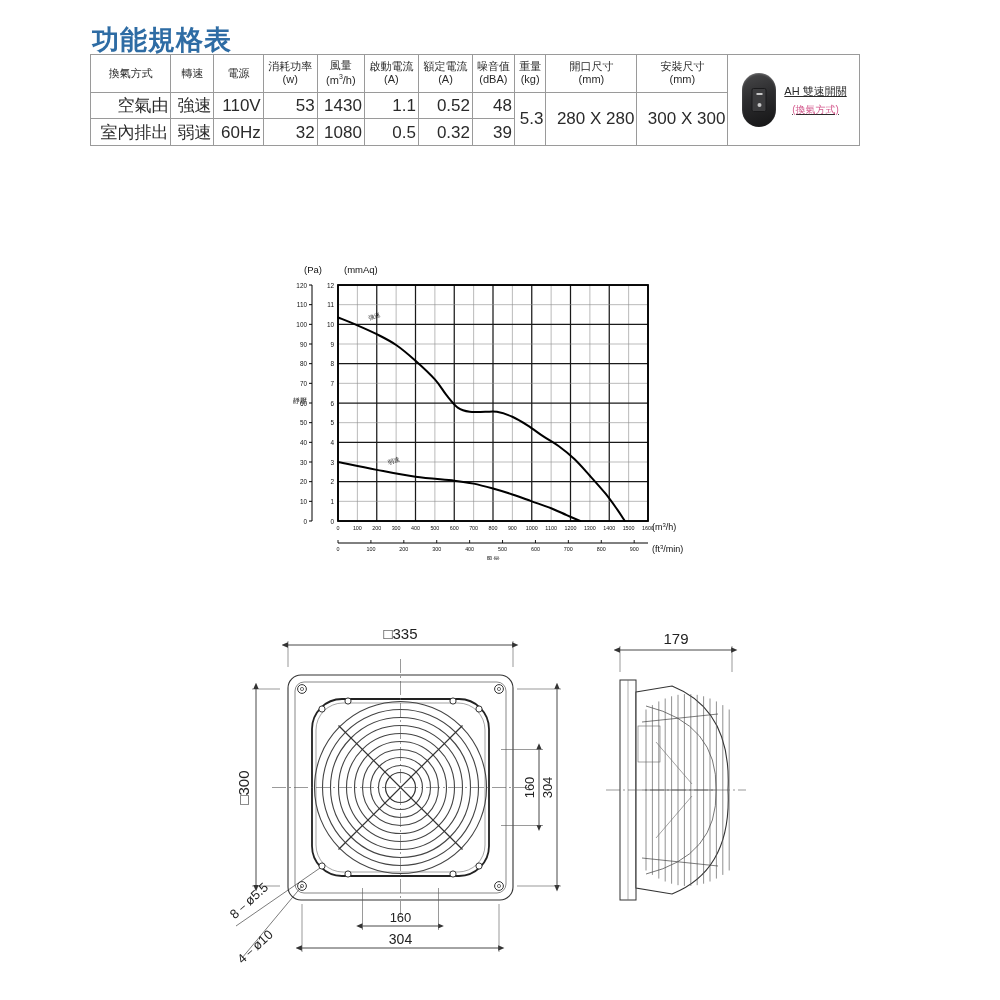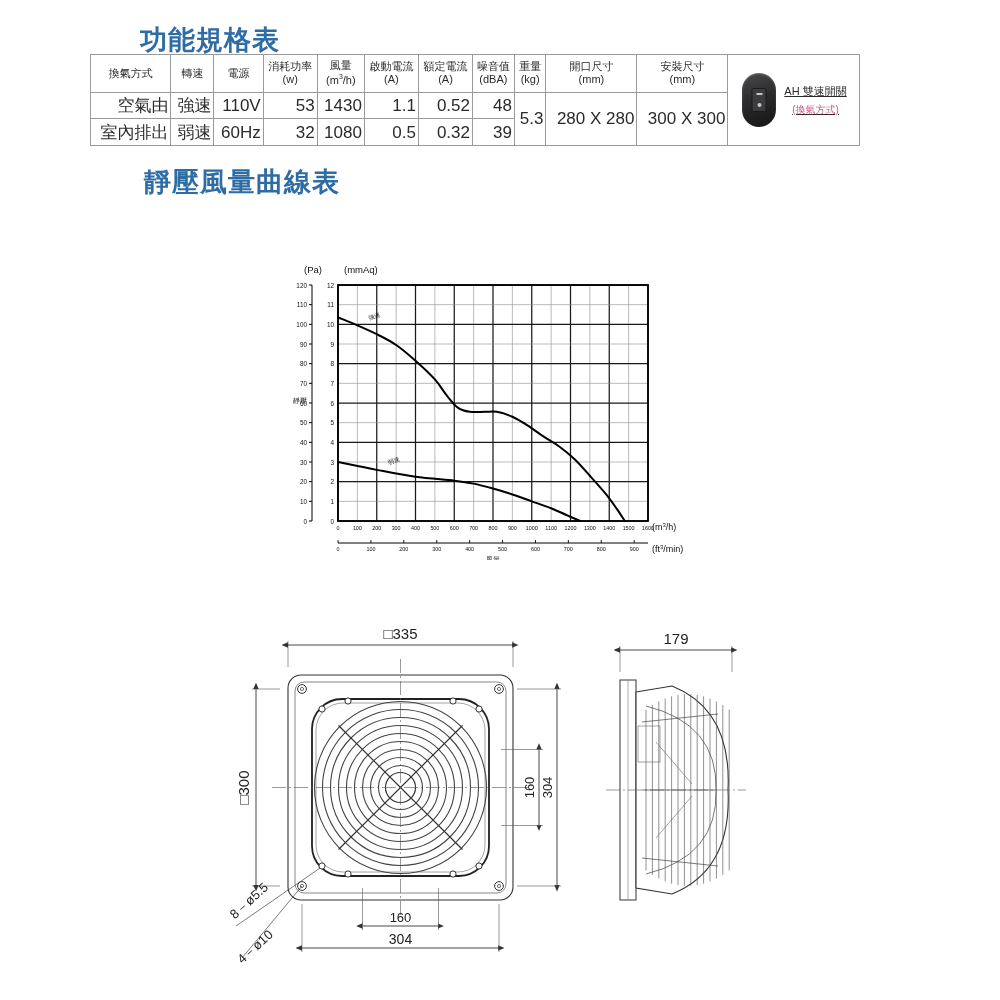--- a/index.html
+++ b/index.html
@@ -10,21 +10,20 @@
   }
   .page{position:absolute;inset:0;}
 
   
   .sec-title{
     position:absolute;
     font-size:27px;font-weight:700;
     color:#2e6ca4;
     letter-spacing:1px;
     white-space:nowrap;
-    margin-left:48px;
   }
   #title-spec{left:92px;top:22px;}
   #title-curve{left:96px;top:164px;}
   #title-dim{left:96px;top:550px;}
 
   
   .spec-wrap{position:absolute;left:90px;top:54px;width:770px;height:92px;}
   table.spec{
     border-collapse:collapse;width:100%;height:100%;
     font-size:11px;color:#2a2a2a;background:#fff;
@@ -159,21 +158,20 @@
         <td class="val">32</td>
         <td class="val">1080</td>
         <td class="val">0.5</td>
         <td class="val">0.32</td>
         <td class="val">39</td>
       </tr>
     </tbody>
       </table>
   </div>
 
-  <div class="sec-title" id="title-curve">靜壓風量曲線表</div>
 
   <div class="chart-wrap">
     <svg class="chart-svg" id="chart-svg" width="420" height="300" viewBox="0 0 420 300">
         <line x1="48" y1="25" x2="48" y2="261" stroke="#1a1a1a" stroke-width="1.25"></line>
         <line x1="67.375" y1="25" x2="67.375" y2="261" stroke="#8d8d8d" stroke-width="0.6"></line>
         <line x1="86.75" y1="25" x2="86.75" y2="261" stroke="#1a1a1a" stroke-width="1.25"></line>
         <line x1="106.125" y1="25" x2="106.125" y2="261" stroke="#8d8d8d" stroke-width="0.6"></line>
         <line x1="125.5" y1="25" x2="125.5" y2="261" stroke="#1a1a1a" stroke-width="1.25"></line>
         <line x1="144.875" y1="25" x2="144.875" y2="261" stroke="#8d8d8d" stroke-width="0.6"></line>
         <line x1="164.25" y1="25" x2="164.25" y2="261" stroke="#1a1a1a" stroke-width="1.25"></line>

